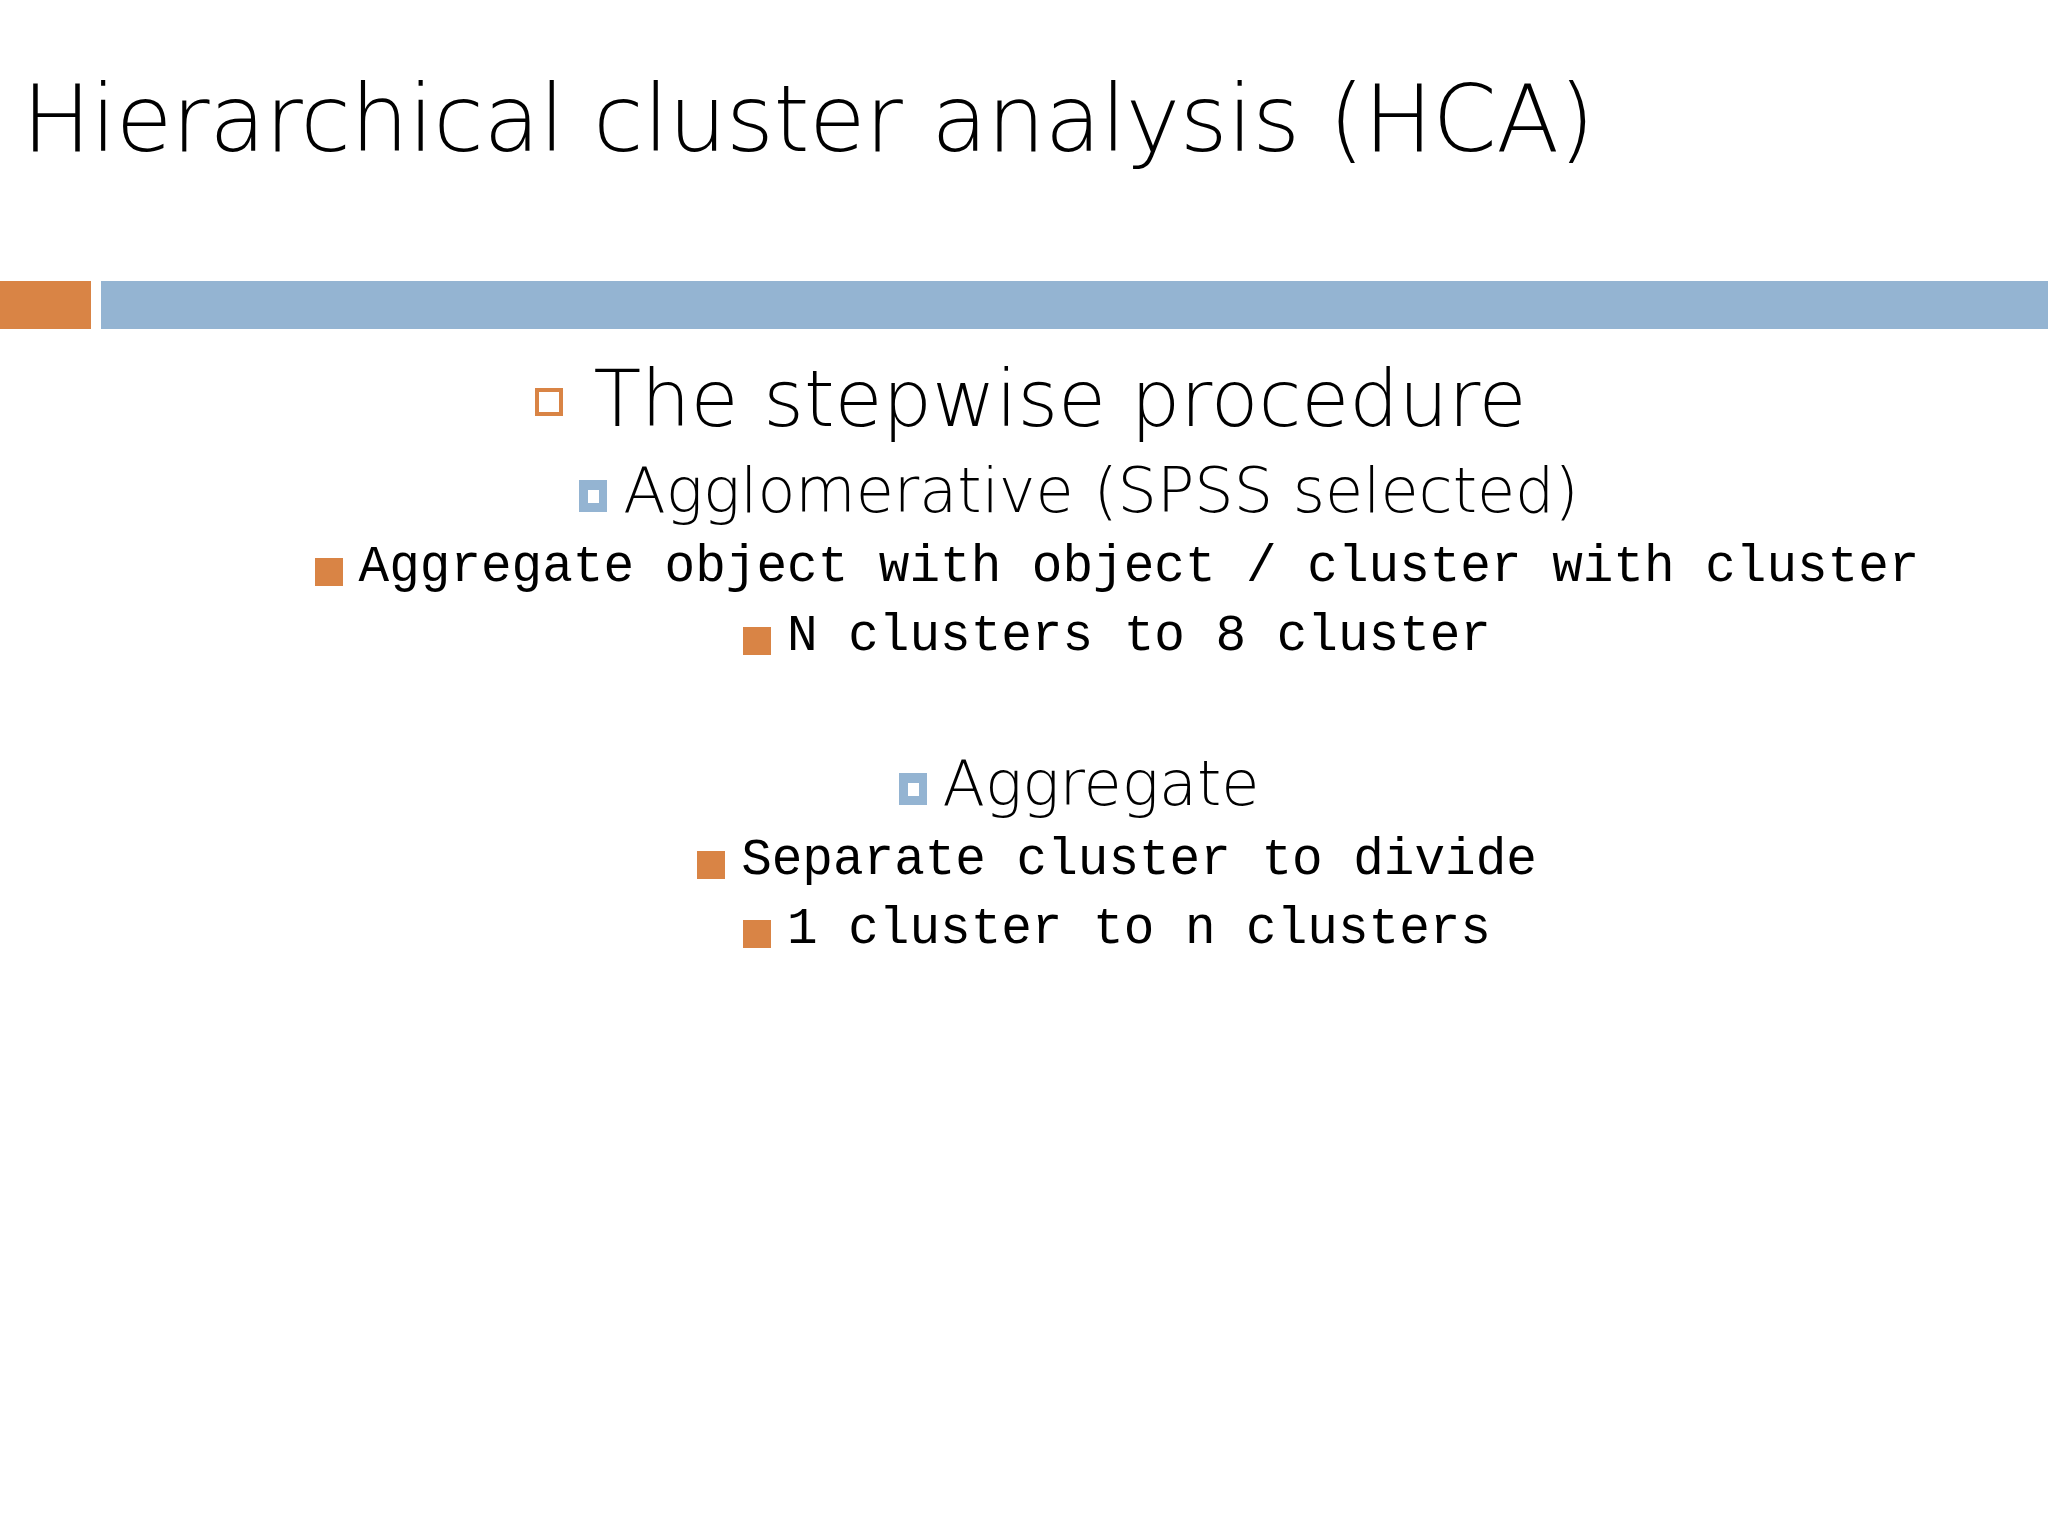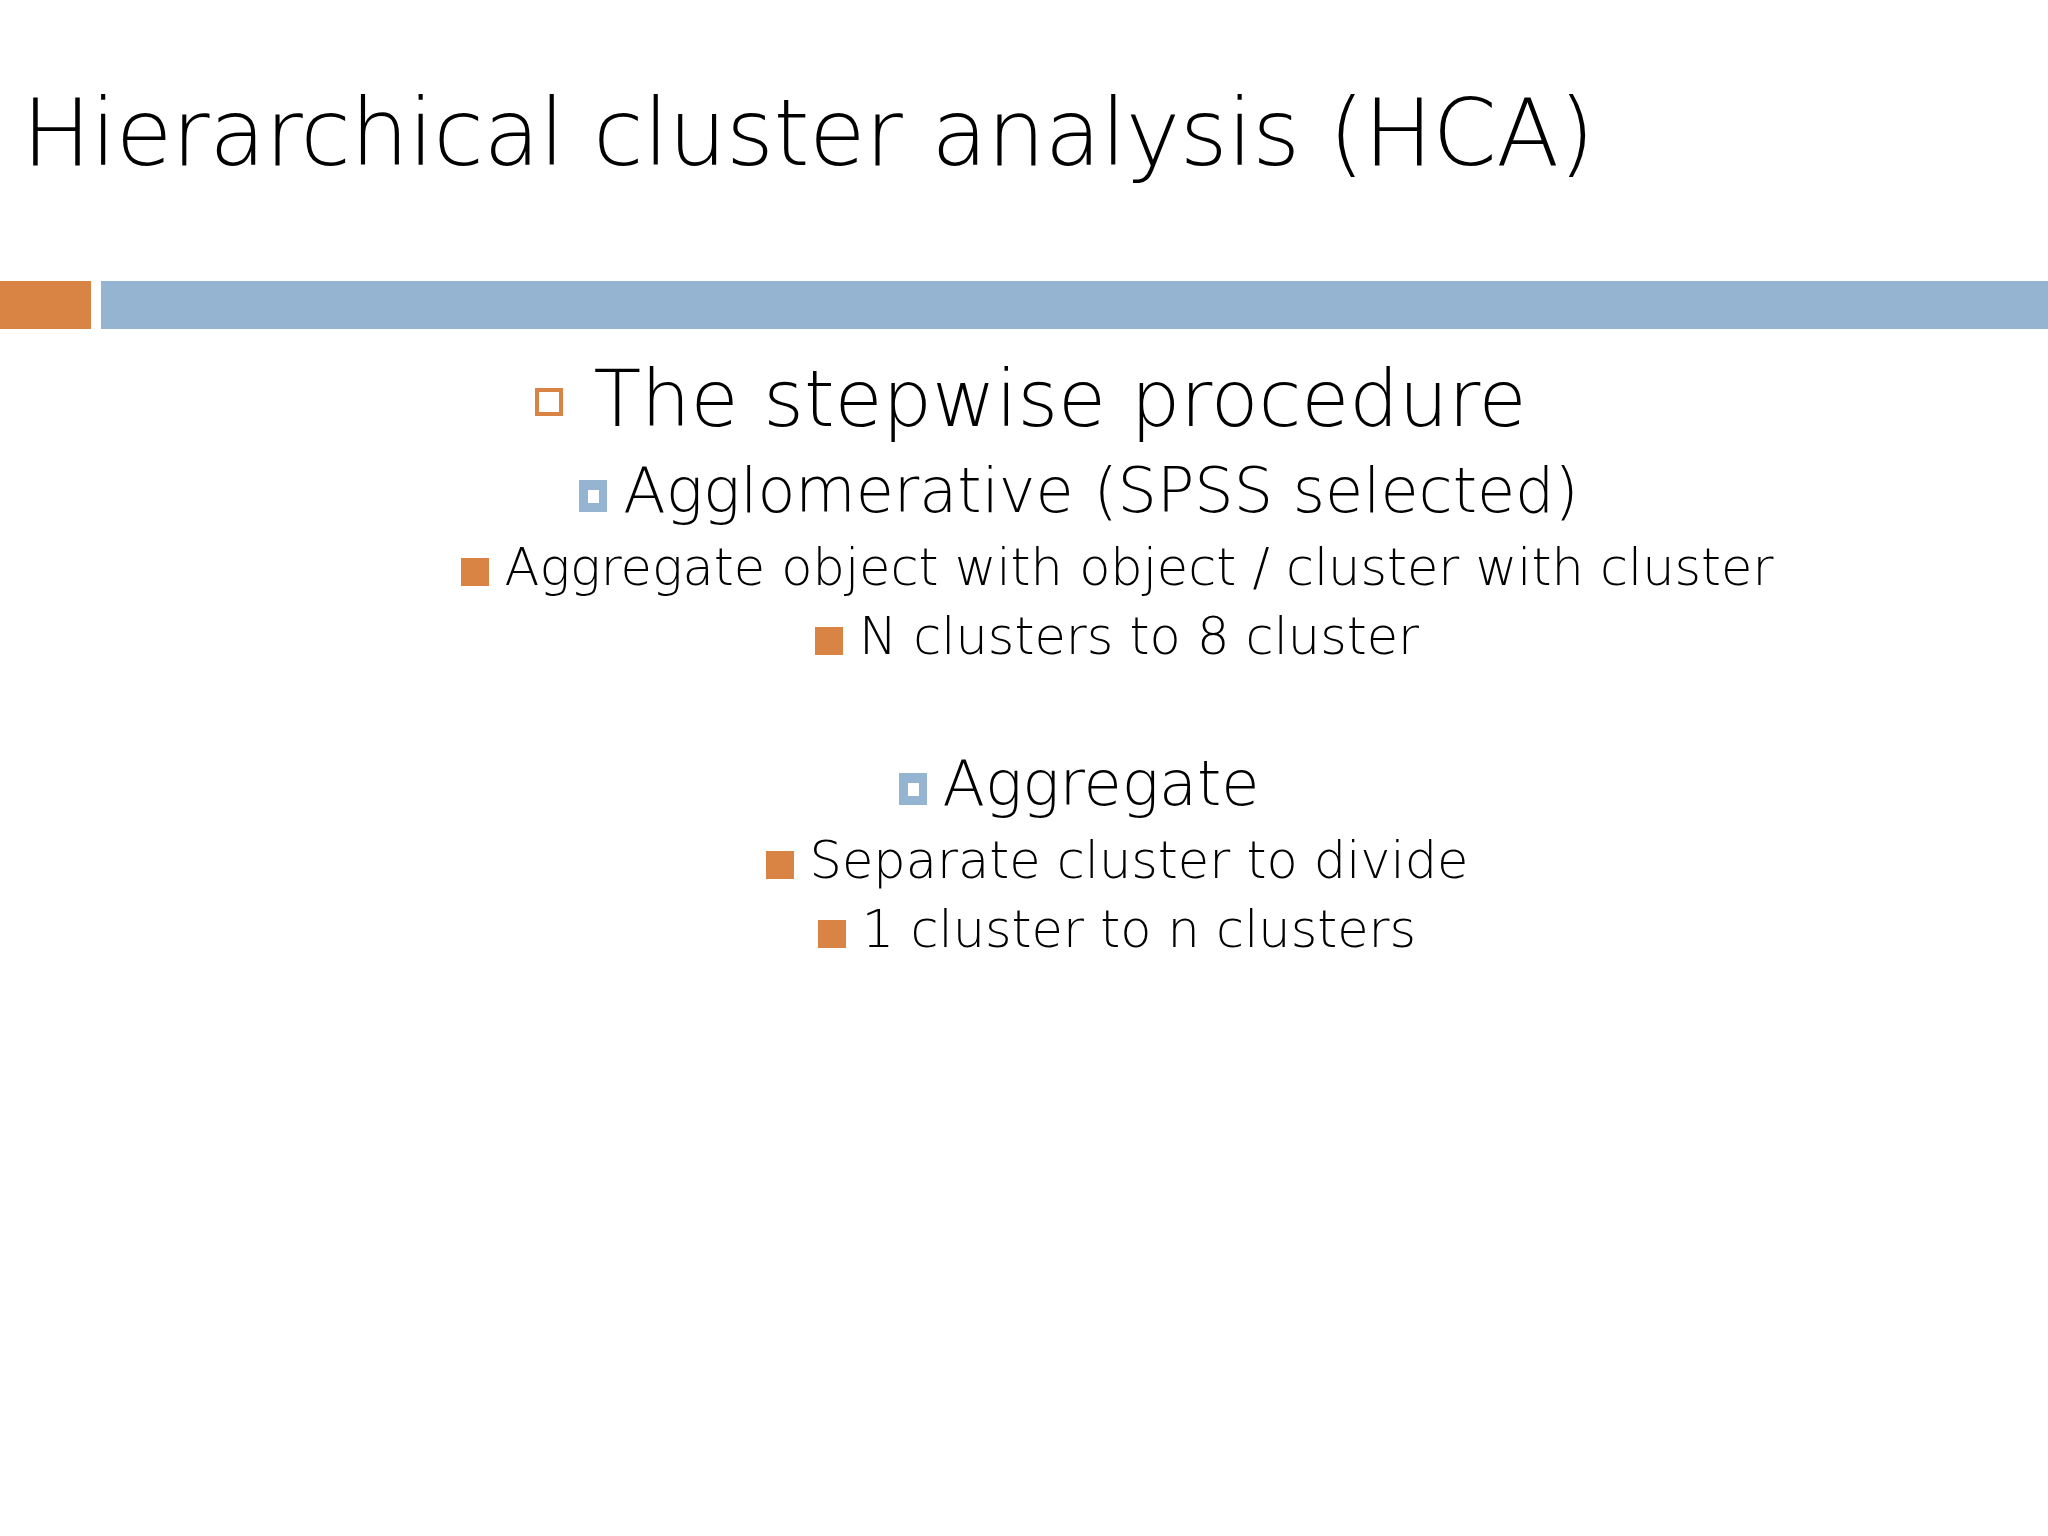--- a/index.html
+++ b/index.html
@@ -21,21 +21,21 @@
     width: 2048px;
     height: 1536px;
     background: #ffffff;
     box-sizing: border-box;
   }
 
   
   .title-area {
     position: absolute;
     left: 22px;
-    top: 78px;
+    top: 64px;
     width: 1980px;
     height: 130px;
   }
   .slide-title {
     margin: 0;
     font-family: "DejaVu Sans", "Liberation Sans", sans-serif;
     font-weight: 300;
     font-size: 92px;
     line-height: 112px;
     letter-spacing: -0.5px;
@@ -152,20 +152,21 @@
   .lvl3 .bullet-marker {
     width: 28px;
     height: 28px;
     background: #D98445;
     margin-top: 24px;
     margin-right: 16px;
   }
   .lvl3 .bullet-text {
     font-size: 51px;
     line-height: 67px;
+    font-family: Liberation Mono, monospace;
   }
 
   
   .bullet-spacer {
     height: 73px;
   }
 </style>
 </head>
 <body>
 

